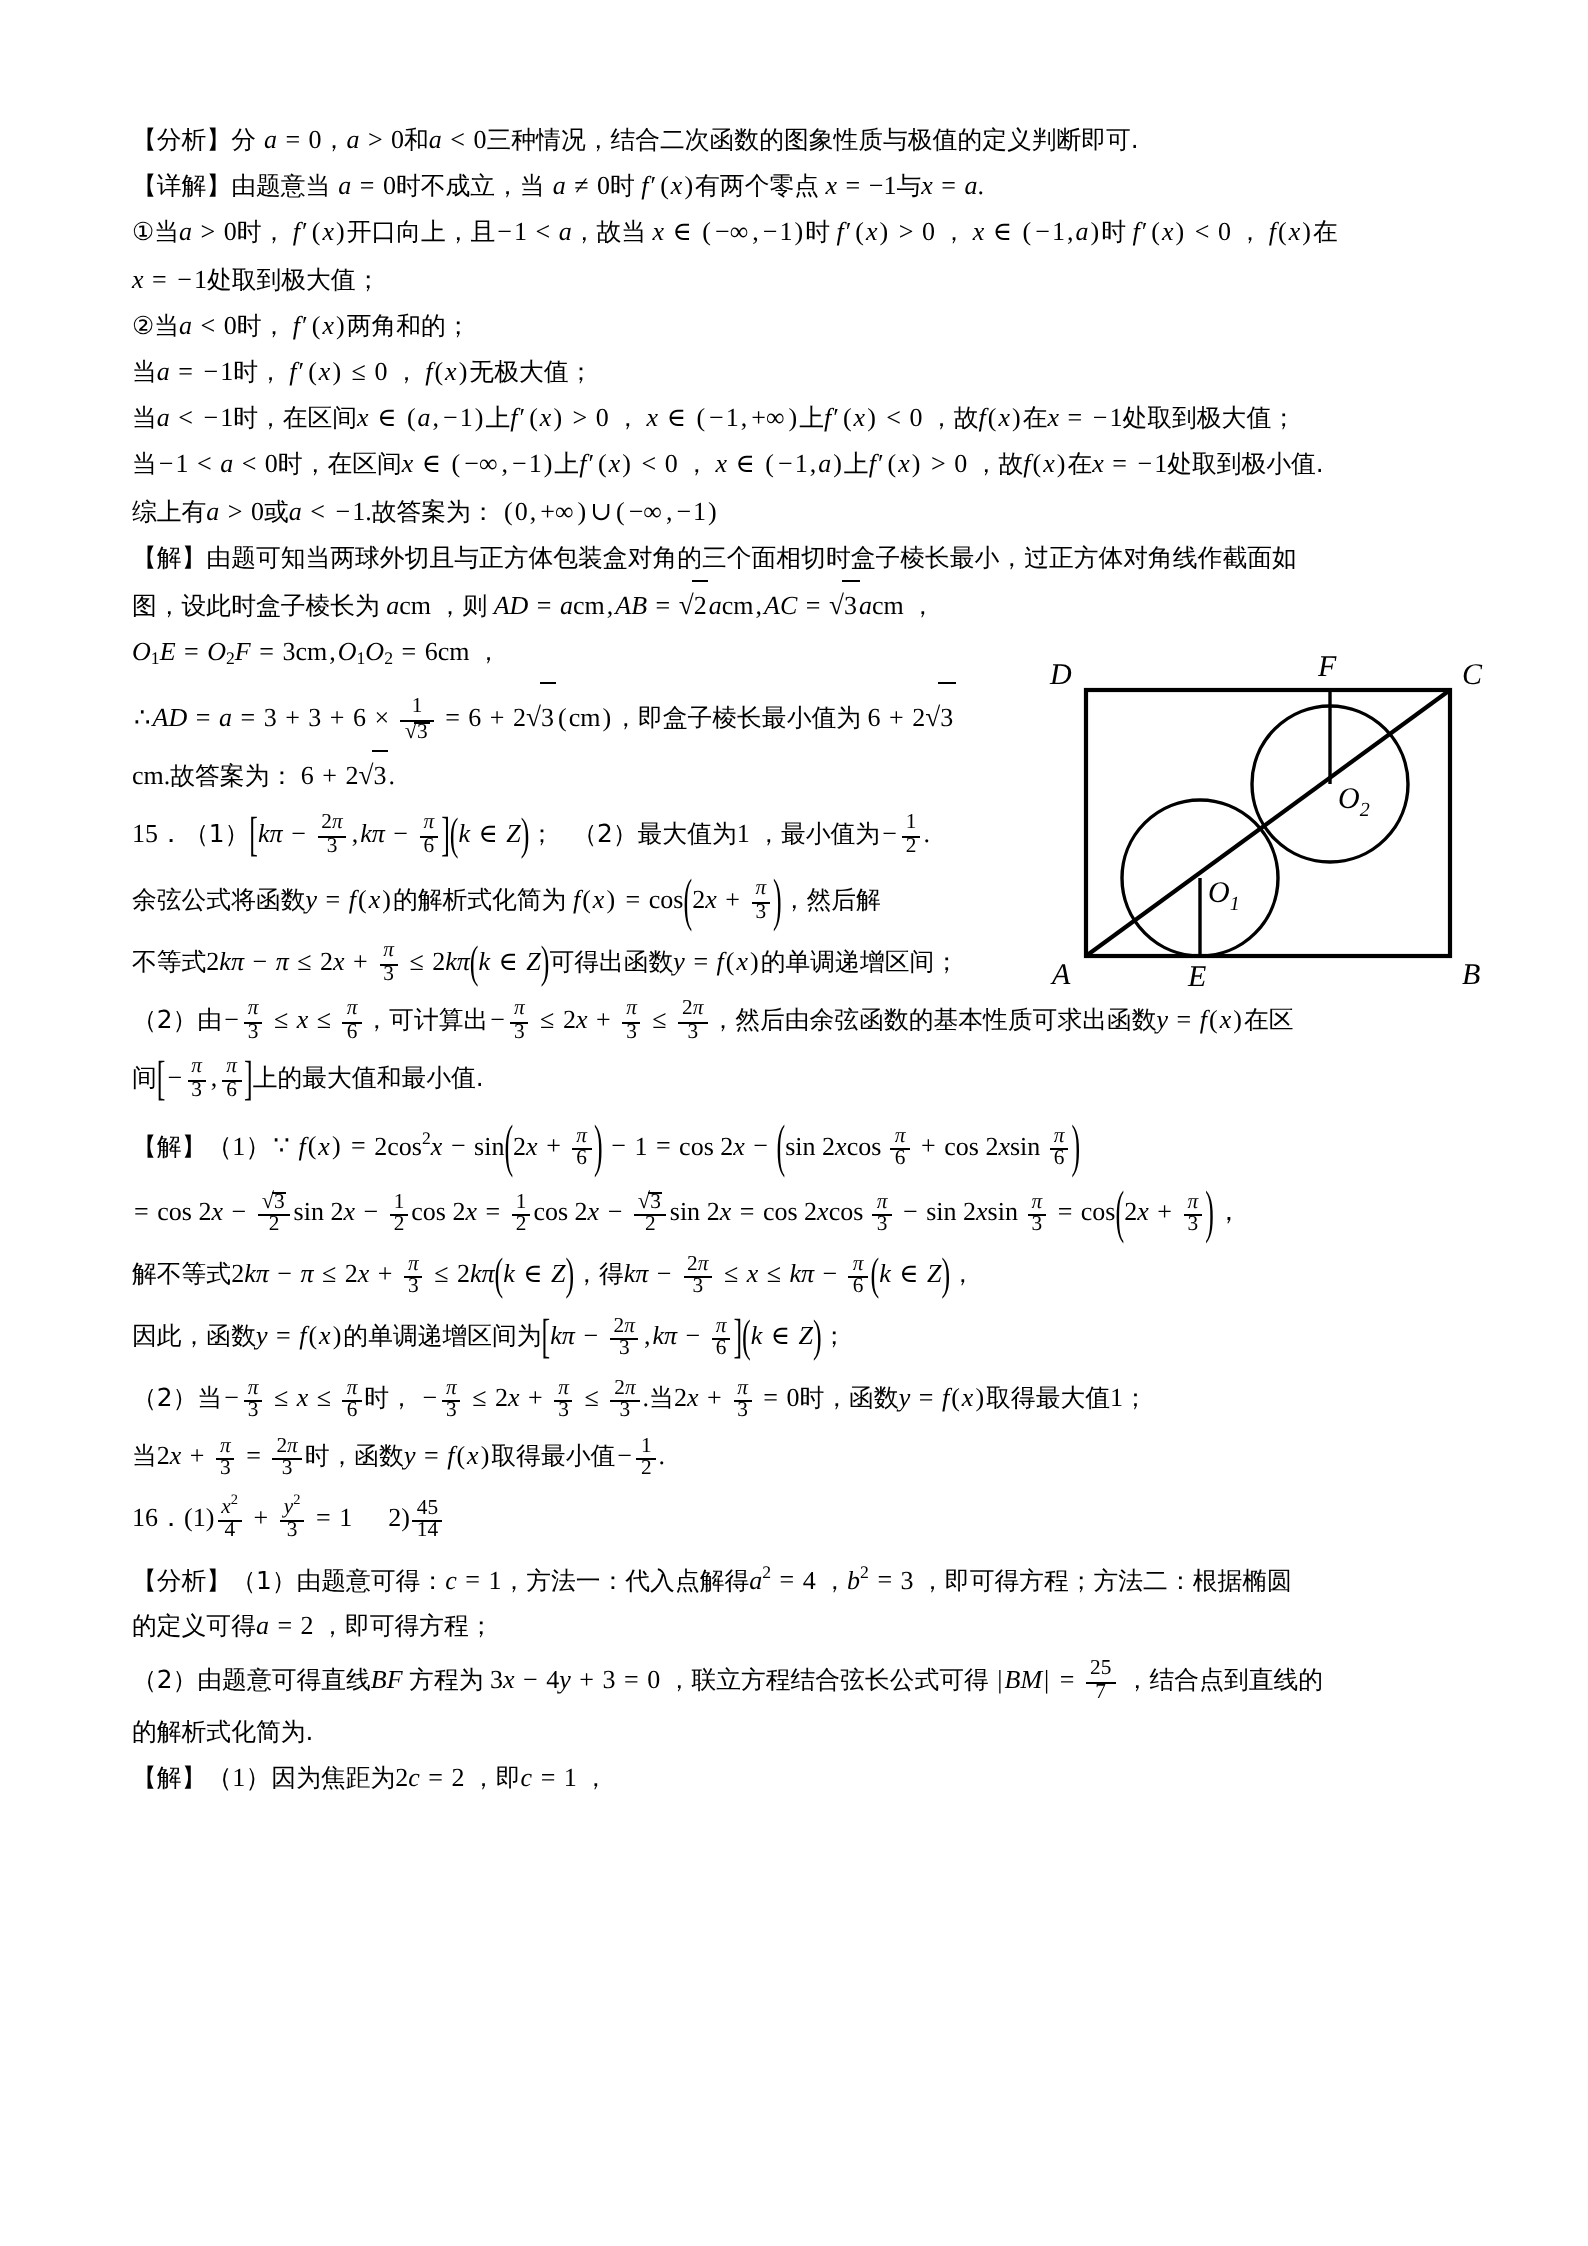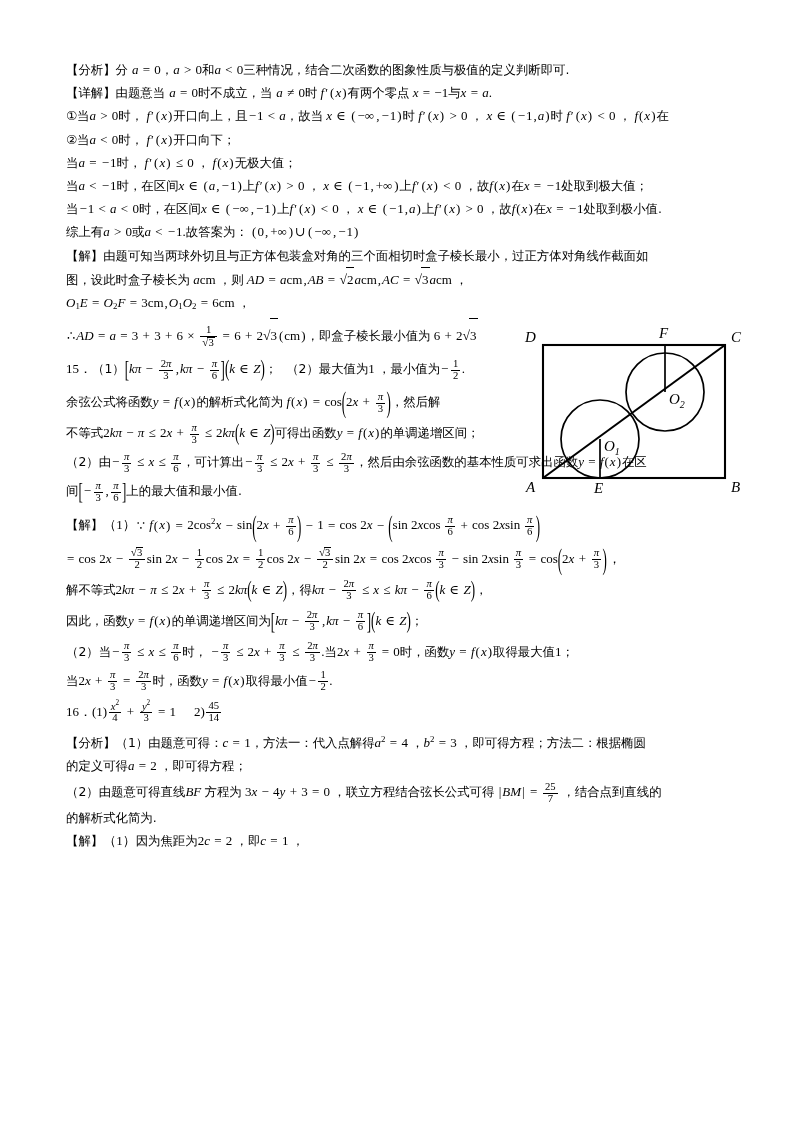--- a/index.html
+++ b/index.html
@@ -98,23 +98,26 @@
     </div>
 
     <div class="ln">
       <span class="cn">【详解】</span><span class="cn">由题意当</span><span class="sp"></span><span class="mi">a</span> <span class="mo">=</span> <span class="mn">0</span><span class="cn">时不成立，当</span><span class="sp"></span><span class="mi">a</span> <span class="mo">≠</span> <span class="mn">0</span><span class="cn">时</span> <span class="mi">f</span><span class="mo">′</span><span class="mo">(</span><span class="mi">x</span><span class="mo">)</span><span class="cn">有两个零点</span> <span class="mi">x</span> <span class="mo">=</span> <span class="mn">−1</span><span class="cn">与</span><span class="mi">x</span> <span class="mo">=</span> <span class="mi">a</span><span class="mn">.</span>
     </div>
 
     <div class="ln">
       <span class="circnum">①</span><span class="cn">当</span><span class="mi">a</span> <span class="mo">&gt;</span> <span class="mn">0</span><span class="cn">时，</span> <span class="mi">f</span><span class="mo">′</span><span class="mo">(</span><span class="mi">x</span><span class="mo">)</span><span class="cn">开口向上，且</span><span class="mo">−</span><span class="mn">1</span> <span class="mo">&lt;</span> <span class="mi">a</span><span class="cn">，故当</span> <span class="mi">x</span> <span class="mo">∈</span> <span class="mo">(</span><span class="mo">−∞</span><span class="mo">,</span><span class="mo">−</span><span class="mn">1</span><span class="mo">)</span><span class="cn">时</span> <span class="mi">f</span><span class="mo">′</span><span class="mo">(</span><span class="mi">x</span><span class="mo">)</span> <span class="mo">&gt;</span> <span class="mn">0</span> <span class="cn">，</span> <span class="mi">x</span> <span class="mo">∈</span> <span class="mo">(</span><span class="mo">−</span><span class="mn">1</span><span class="mo">,</span><span class="mi">a</span><span class="mo">)</span><span class="cn">时</span> <span class="mi">f</span><span class="mo">′</span><span class="mo">(</span><span class="mi">x</span><span class="mo">)</span> <span class="mo">&lt;</span> <span class="mn">0</span> <span class="cn">，</span> <span class="mi">f</span><span class="mo">(</span><span class="mi">x</span><span class="mo">)</span><span class="cn">在</span>
     </div>
 
-
-    <div class="ln">
-      <span class="circnum">②</span><span class="cn">当</span><span class="mi">a</span> <span class="mo">&lt;</span> <span class="mn">0</span><span class="cn">时，</span> <span class="mi">f</span><span class="mo">′</span><span class="mo">(</span><span class="mi">x</span><span class="mo">)</span><span class="cn">开口向下；</span>
+    <div class="ln">
+      <span class="mi">x</span> <span class="mo">=</span> <span class="mo">−</span><span class="mn">1</span><span class="cn">处取到极大值；</span>
+    </div>
+
+    <div class="ln">
+      <span class="circnum">②</span><span class="cn">当</span><span class="mi">a</span> <span class="mo">&lt;</span> <span class="mn">0</span><span class="cn">时，</span> <span class="mi">f</span><span class="mo">′</span><span class="mo">(</span><span class="mi">x</span><span class="mo">)</span><span class="cn">两角和的；</span>
     </div>
 
     <div class="ln">
       <span class="cn">当</span><span class="mi">a</span> <span class="mo">=</span> <span class="mo">−</span><span class="mn">1</span><span class="cn">时，</span> <span class="mi">f</span><span class="mo">′</span><span class="mo">(</span><span class="mi">x</span><span class="mo">)</span> <span class="mo">≤</span> <span class="mn">0</span> <span class="cn">，</span> <span class="mi">f</span><span class="mo">(</span><span class="mi">x</span><span class="mo">)</span><span class="cn">无极大值；</span>
     </div>
 
     <div class="ln">
       <span class="cn">当</span><span class="mi">a</span> <span class="mo">&lt;</span> <span class="mo">−</span><span class="mn">1</span><span class="cn">时，在区间</span><span class="mi">x</span> <span class="mo">∈</span> <span class="mo">(</span><span class="mi">a</span><span class="mo">,</span><span class="mo">−</span><span class="mn">1</span><span class="mo">)</span><span class="cn">上</span><span class="mi">f</span><span class="mo">′</span><span class="mo">(</span><span class="mi">x</span><span class="mo">)</span> <span class="mo">&gt;</span> <span class="mn">0</span> <span class="cn">，</span> <span class="mi">x</span> <span class="mo">∈</span> <span class="mo">(</span><span class="mo">−</span><span class="mn">1</span><span class="mo">,</span><span class="mo">+∞</span><span class="mo">)</span><span class="cn">上</span><span class="mi">f</span><span class="mo">′</span><span class="mo">(</span><span class="mi">x</span><span class="mo">)</span> <span class="mo">&lt;</span> <span class="mn">0</span> <span class="cn">，故</span><span class="mi">f</span><span class="mo">(</span><span class="mi">x</span><span class="mo">)</span><span class="cn">在</span><span class="mi">x</span> <span class="mo">=</span> <span class="mo">−</span><span class="mn">1</span><span class="cn">处取到极大值；</span>
     </div>
 
@@ -136,20 +139,23 @@
     </div>
 
     <div class="ln">
       <span class="mi">O</span><sub class="ix">1</sub><span class="mi">E</span> <span class="mo">=</span> <span class="mi">O</span><sub class="ix">2</sub><span class="mi">F</span> <span class="mo">=</span> <span class="mn">3cm</span><span class="mo">,</span><span class="mi">O</span><sub class="ix">1</sub><span class="mi">O</span><sub class="ix">2</sub> <span class="mo">=</span> <span class="mn">6cm</span> <span class="cn">，</span>
     </div>
 
     <div class="ln taller">
       <span class="mo">∴</span><span class="mi">AD</span> <span class="mo">=</span> <span class="mi">a</span> <span class="mo">=</span> <span class="mn">3</span> <span class="mo">+</span> <span class="mn">3</span> <span class="mo">+</span> <span class="mn">6</span> <span class="mo">×</span> <span class="frac"><span class="num">1</span><span class="den"><span class="sqrt"><span class="rad">√</span><span class="rbody">3</span></span></span></span> <span class="mo">=</span> <span class="mn">6</span> <span class="mo">+</span> <span class="mn">2</span><span class="sqrt"><span class="rad">√</span><span class="rbody">3</span></span><span class="mo">(</span><span class="mn">cm</span><span class="mo">)</span><span class="cn">，即盒子棱长最小值为</span> <span class="mn">6</span> <span class="mo">+</span> <span class="mn">2</span><span class="sqrt"><span class="rad">√</span><span class="rbody">3</span></span>
     </div>
 
+    <div class="ln">
+      <span class="mn">cm</span><span class="mn">.</span><span class="cn">故答案为：</span> <span class="mn">6</span> <span class="mo">+</span> <span class="mn">2</span><span class="sqrt"><span class="rad">√</span><span class="rbody">3</span></span><span class="mn">.</span>
+    </div>
 
     <div class="ln taller">
       <span class="mn">15．</span><span class="cn">（1）</span><span class="brk">[</span><span class="mi">k</span><span class="mi">π</span> <span class="mo">−</span> <span class="frac"><span class="num"><span class="mn">2</span><span class="mi">π</span></span><span class="den">3</span></span><span class="mo">,</span><span class="mi">k</span><span class="mi">π</span> <span class="mo">−</span> <span class="frac"><span class="num"><span class="mi">π</span></span><span class="den">6</span></span><span class="brk">]</span><span class="bigp">(</span><span class="mi">k</span> <span class="mo">∈</span> <span class="mi">Z</span><span class="bigp">)</span><span class="cn">；</span><span class="sp2"></span><span class="cn">（2）最大值为</span><span class="mn">1</span> <span class="cn">，最小值为</span><span class="mo">−</span><span class="frac"><span class="num">1</span><span class="den">2</span></span><span class="mn">.</span>
     </div>
 
 
     <div class="ln taller">
       <span class="cn">余弦公式将函数</span><span class="mi">y</span> <span class="mo">=</span> <span class="mi">f</span><span class="mo">(</span><span class="mi">x</span><span class="mo">)</span><span class="cn">的解析式化简为</span> <span class="mi">f</span><span class="mo">(</span><span class="mi">x</span><span class="mo">)</span> <span class="mo">=</span> <span class="mn">cos</span><span class="bigp2">(</span><span class="mn">2</span><span class="mi">x</span> <span class="mo">+</span> <span class="frac"><span class="num"><span class="mi">π</span></span><span class="den">3</span></span><span class="bigp2">)</span><span class="cn">，然后解</span>
     </div>
 

